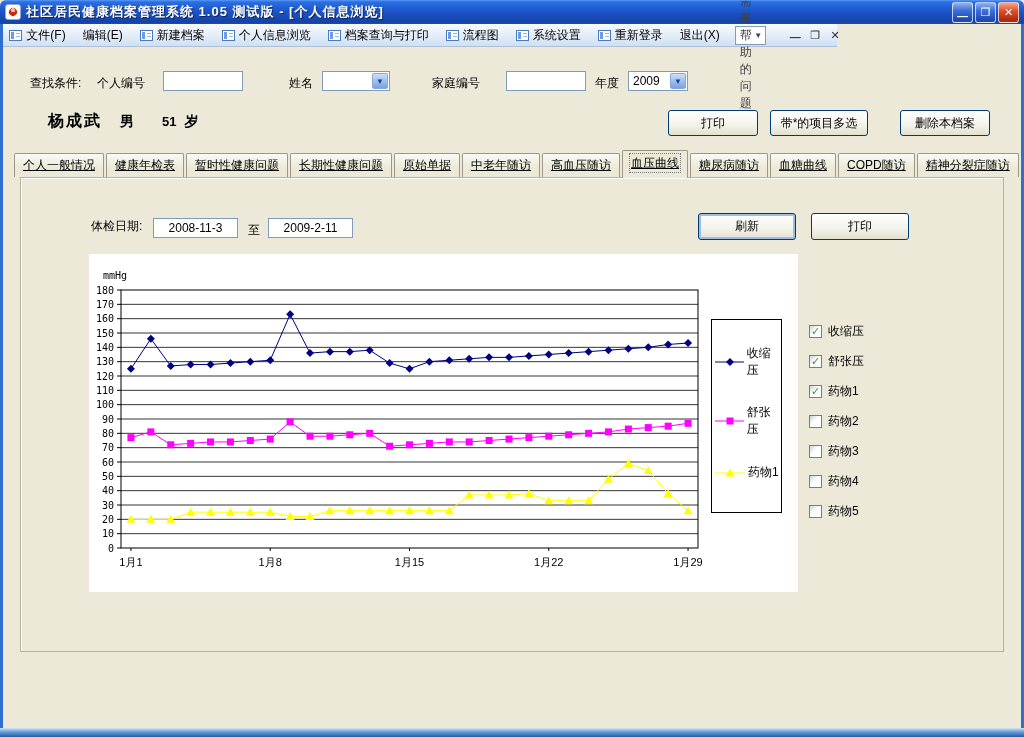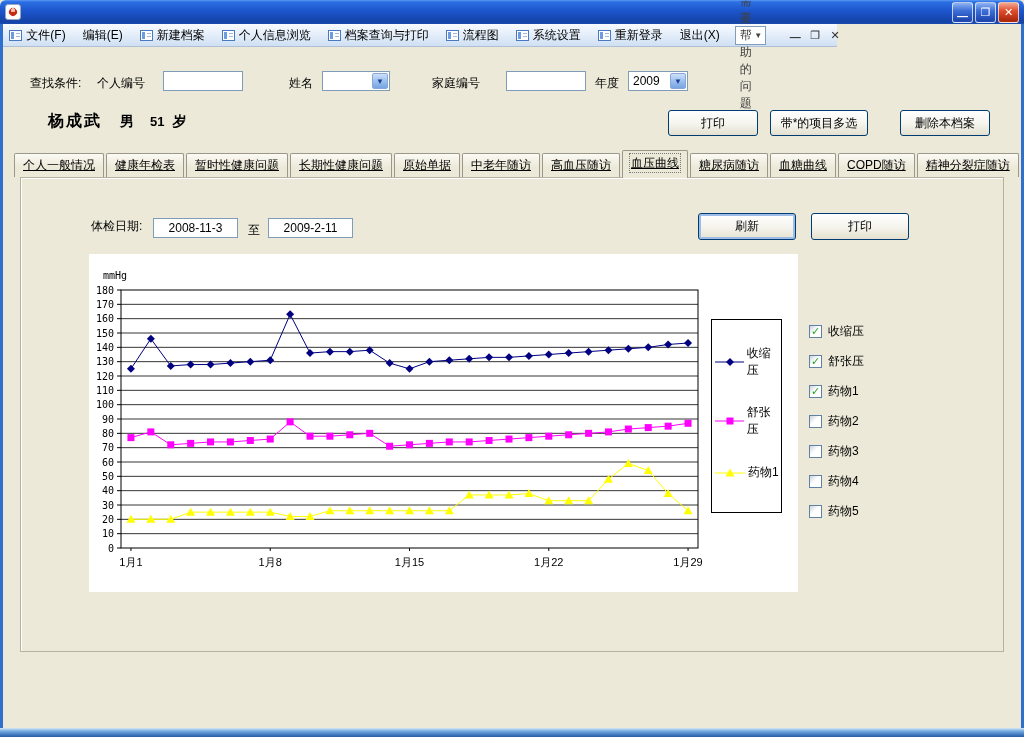--- a/index.html
+++ b/index.html
@@ -56,21 +56,21 @@
   .combo { position:absolute; height:20px; background:#fff; border:1px solid #7f9db9; }
   .combo .combo-text { position:absolute; left:4px; top:2px; font-size:12px; }
   .combo-arrow { position:absolute; right:1px; top:1px; bottom:1px; width:16px; border-radius:2px;
     background:linear-gradient(180deg,#cfe0f8 0%,#9dc0ee 50%,#77a4e2 100%); border:1px solid #86a7d8;
     color:#1c3f94; font-size:8px; text-align:center; line-height:16px; }
 
   
   .patient { position:absolute; left:48px; top:111px; display:flex; align-items:baseline; gap:0; font-weight:bold; }
   .p-name { font-size:16px; letter-spacing:2px; }
   .p-sex { font-size:14px; margin-left:18px; }
-  .p-age { font-size:13px; margin-left:16px; }
+  .p-age { font-size:13px; margin-left:28px; }
   .p-unit { font-size:14px; margin-left:8px; }
   .xp-btn { position:absolute; height:26px; border:1px solid #003c74; border-radius:3px;
     background:linear-gradient(180deg,#ffffff 0%,#f4f3ec 55%,#e4e1cf 100%); font-size:12px;
     font-family:inherit; text-align:center; }
   .xp-btn.default-btn { box-shadow:inset 0 0 0 2px #9ebcе8; box-shadow:inset 0 0 0 2px #9ebce8; }
 
   
   .tabstrip { position:absolute; left:14px; top:149px; right:18px; height:28px;
     display:flex; align-items:flex-end; gap:2px; z-index:5;text-decoration:underline; }
   .tab { height:24px; line-height:22px; padding:0 8px; border:1px solid #9b988a; border-bottom:none;
@@ -100,20 +100,21 @@
   .ax { font-family:"DejaVu Sans Mono","Liberation Mono",monospace; font-size:10px; }
   .axc { font-family:"Liberation Sans","DejaVu Sans",sans-serif; font-size:11px; }
 </style>
 </head>
 <body>
 
 <div class="window">
 
   <div class="titlebar">
     <span class="app-icon"></span>
+    <span class="title-text">社区居民健康档案管理系统 1.05 测试版 - [个人信息浏览]</span>
     <span class="win-btns">
       <span class="wbtn minimize">—</span>
       <span class="wbtn">❐</span>
       <span class="wbtn close">✕</span>
     </span>
   </div>
 
   <div class="menubar">
     <span class="grip"></span>
     <span class="menu-item">

